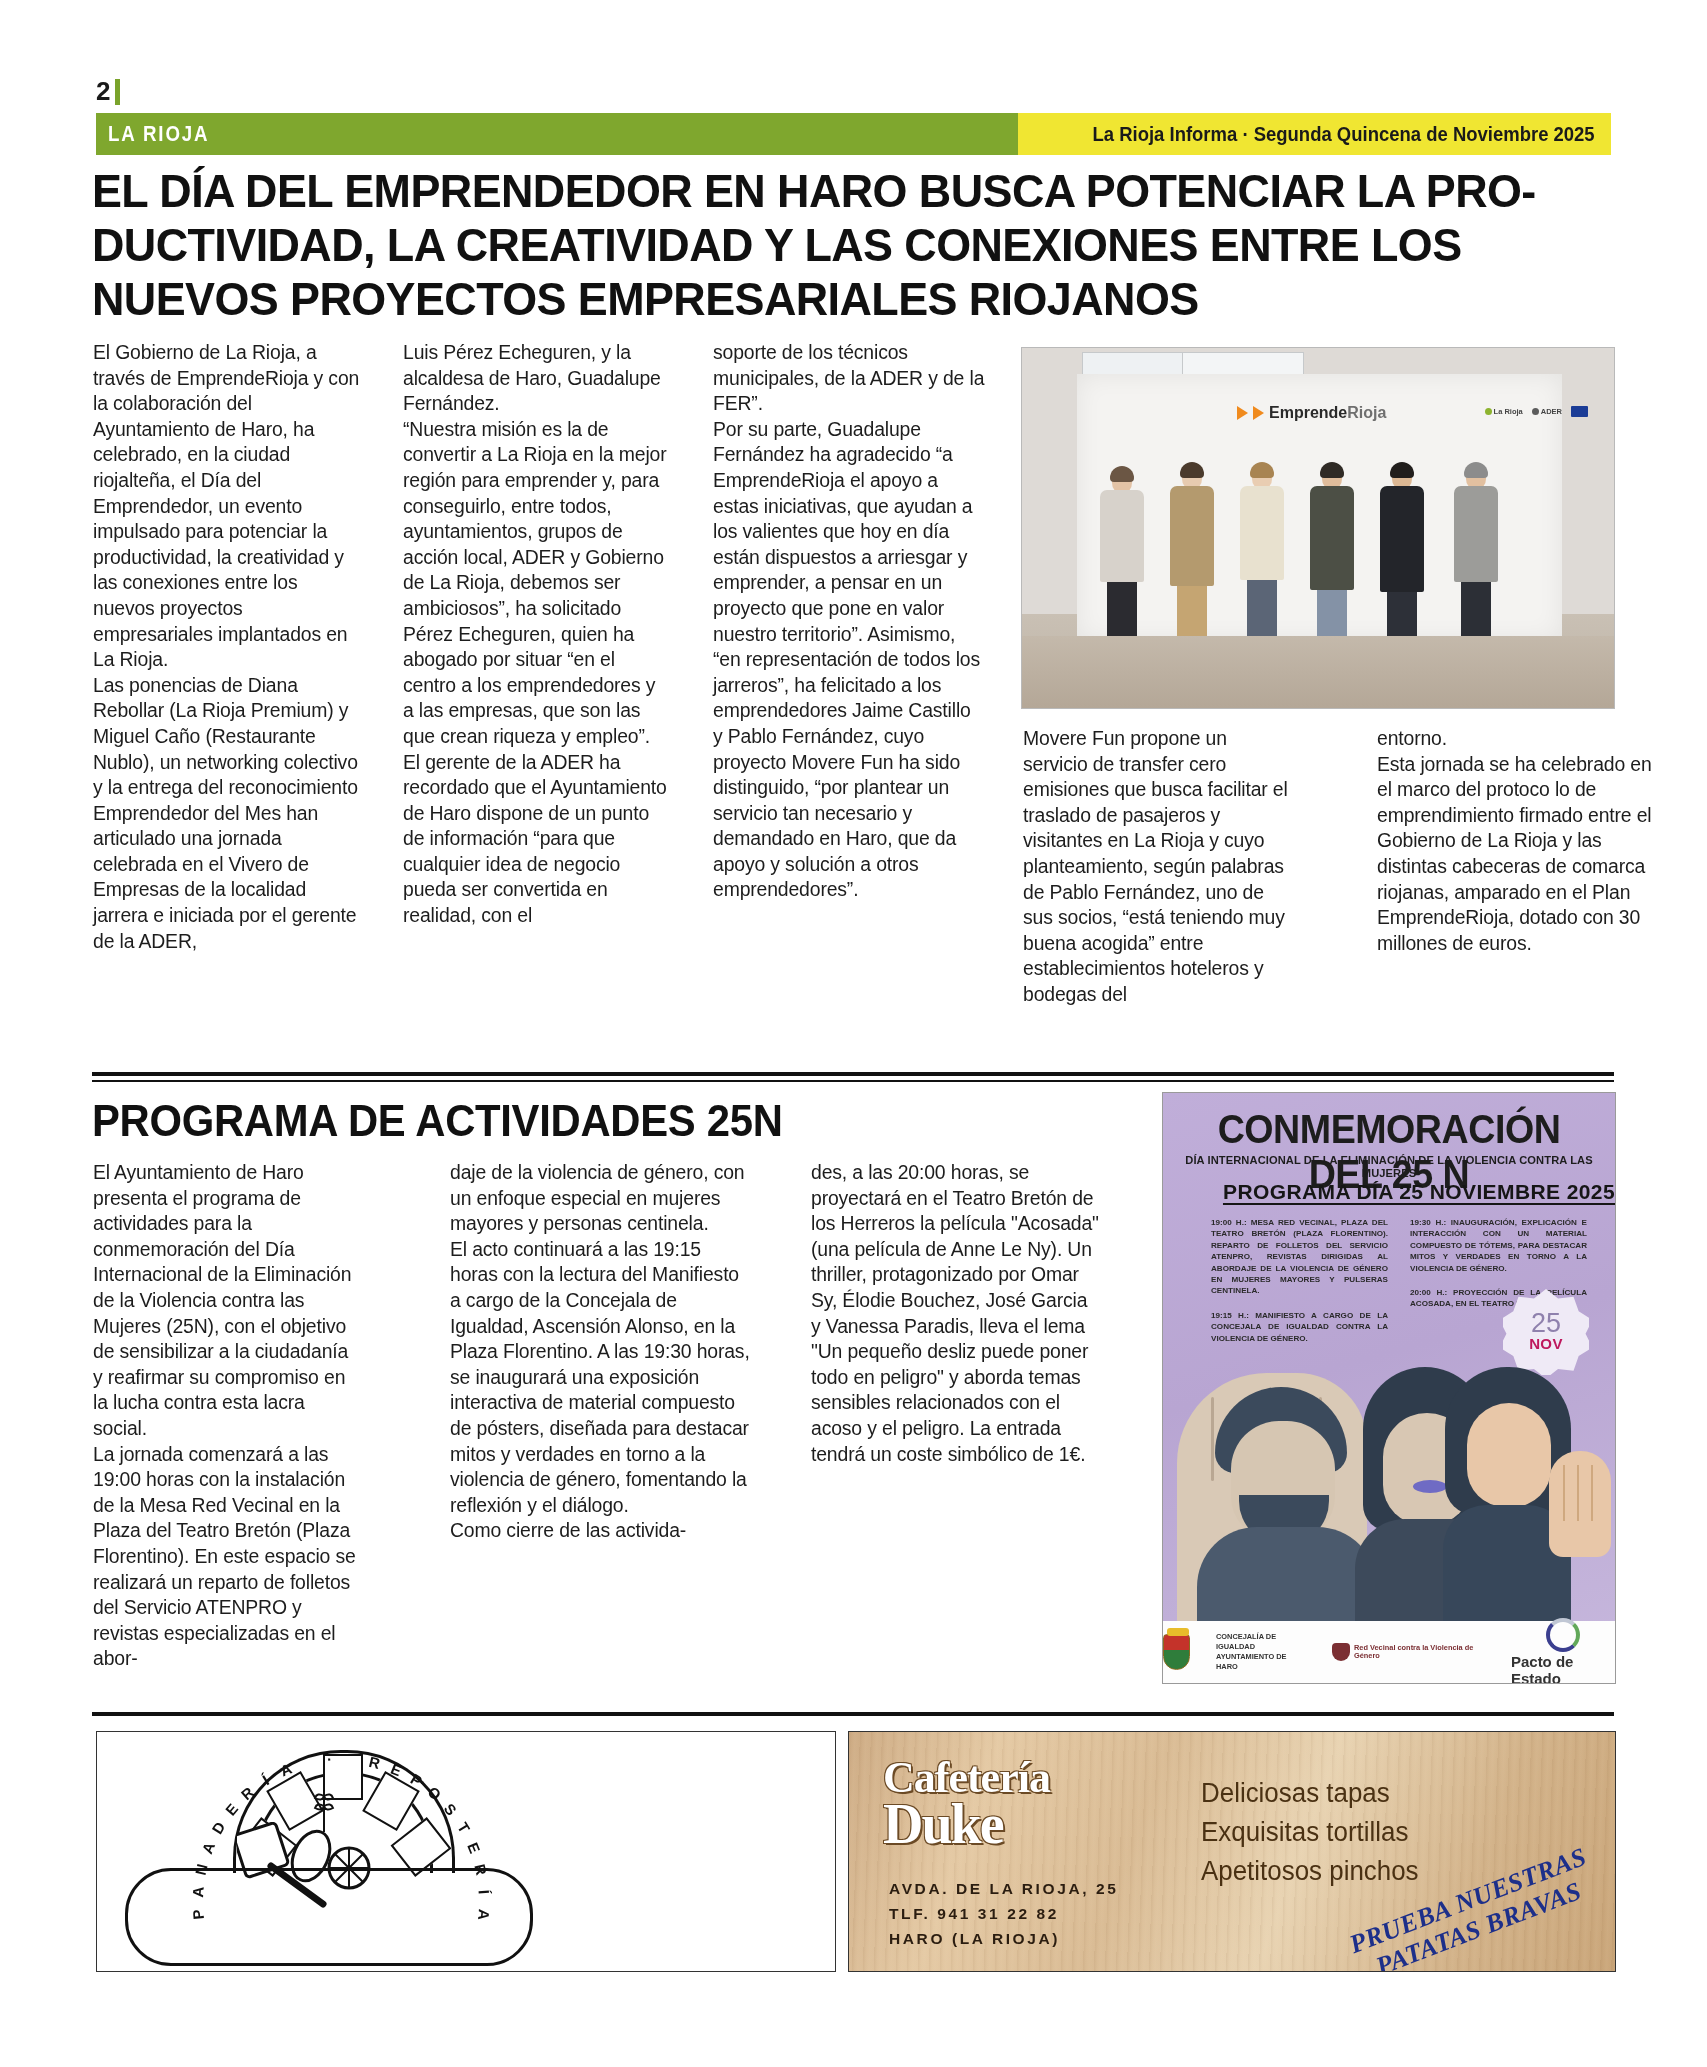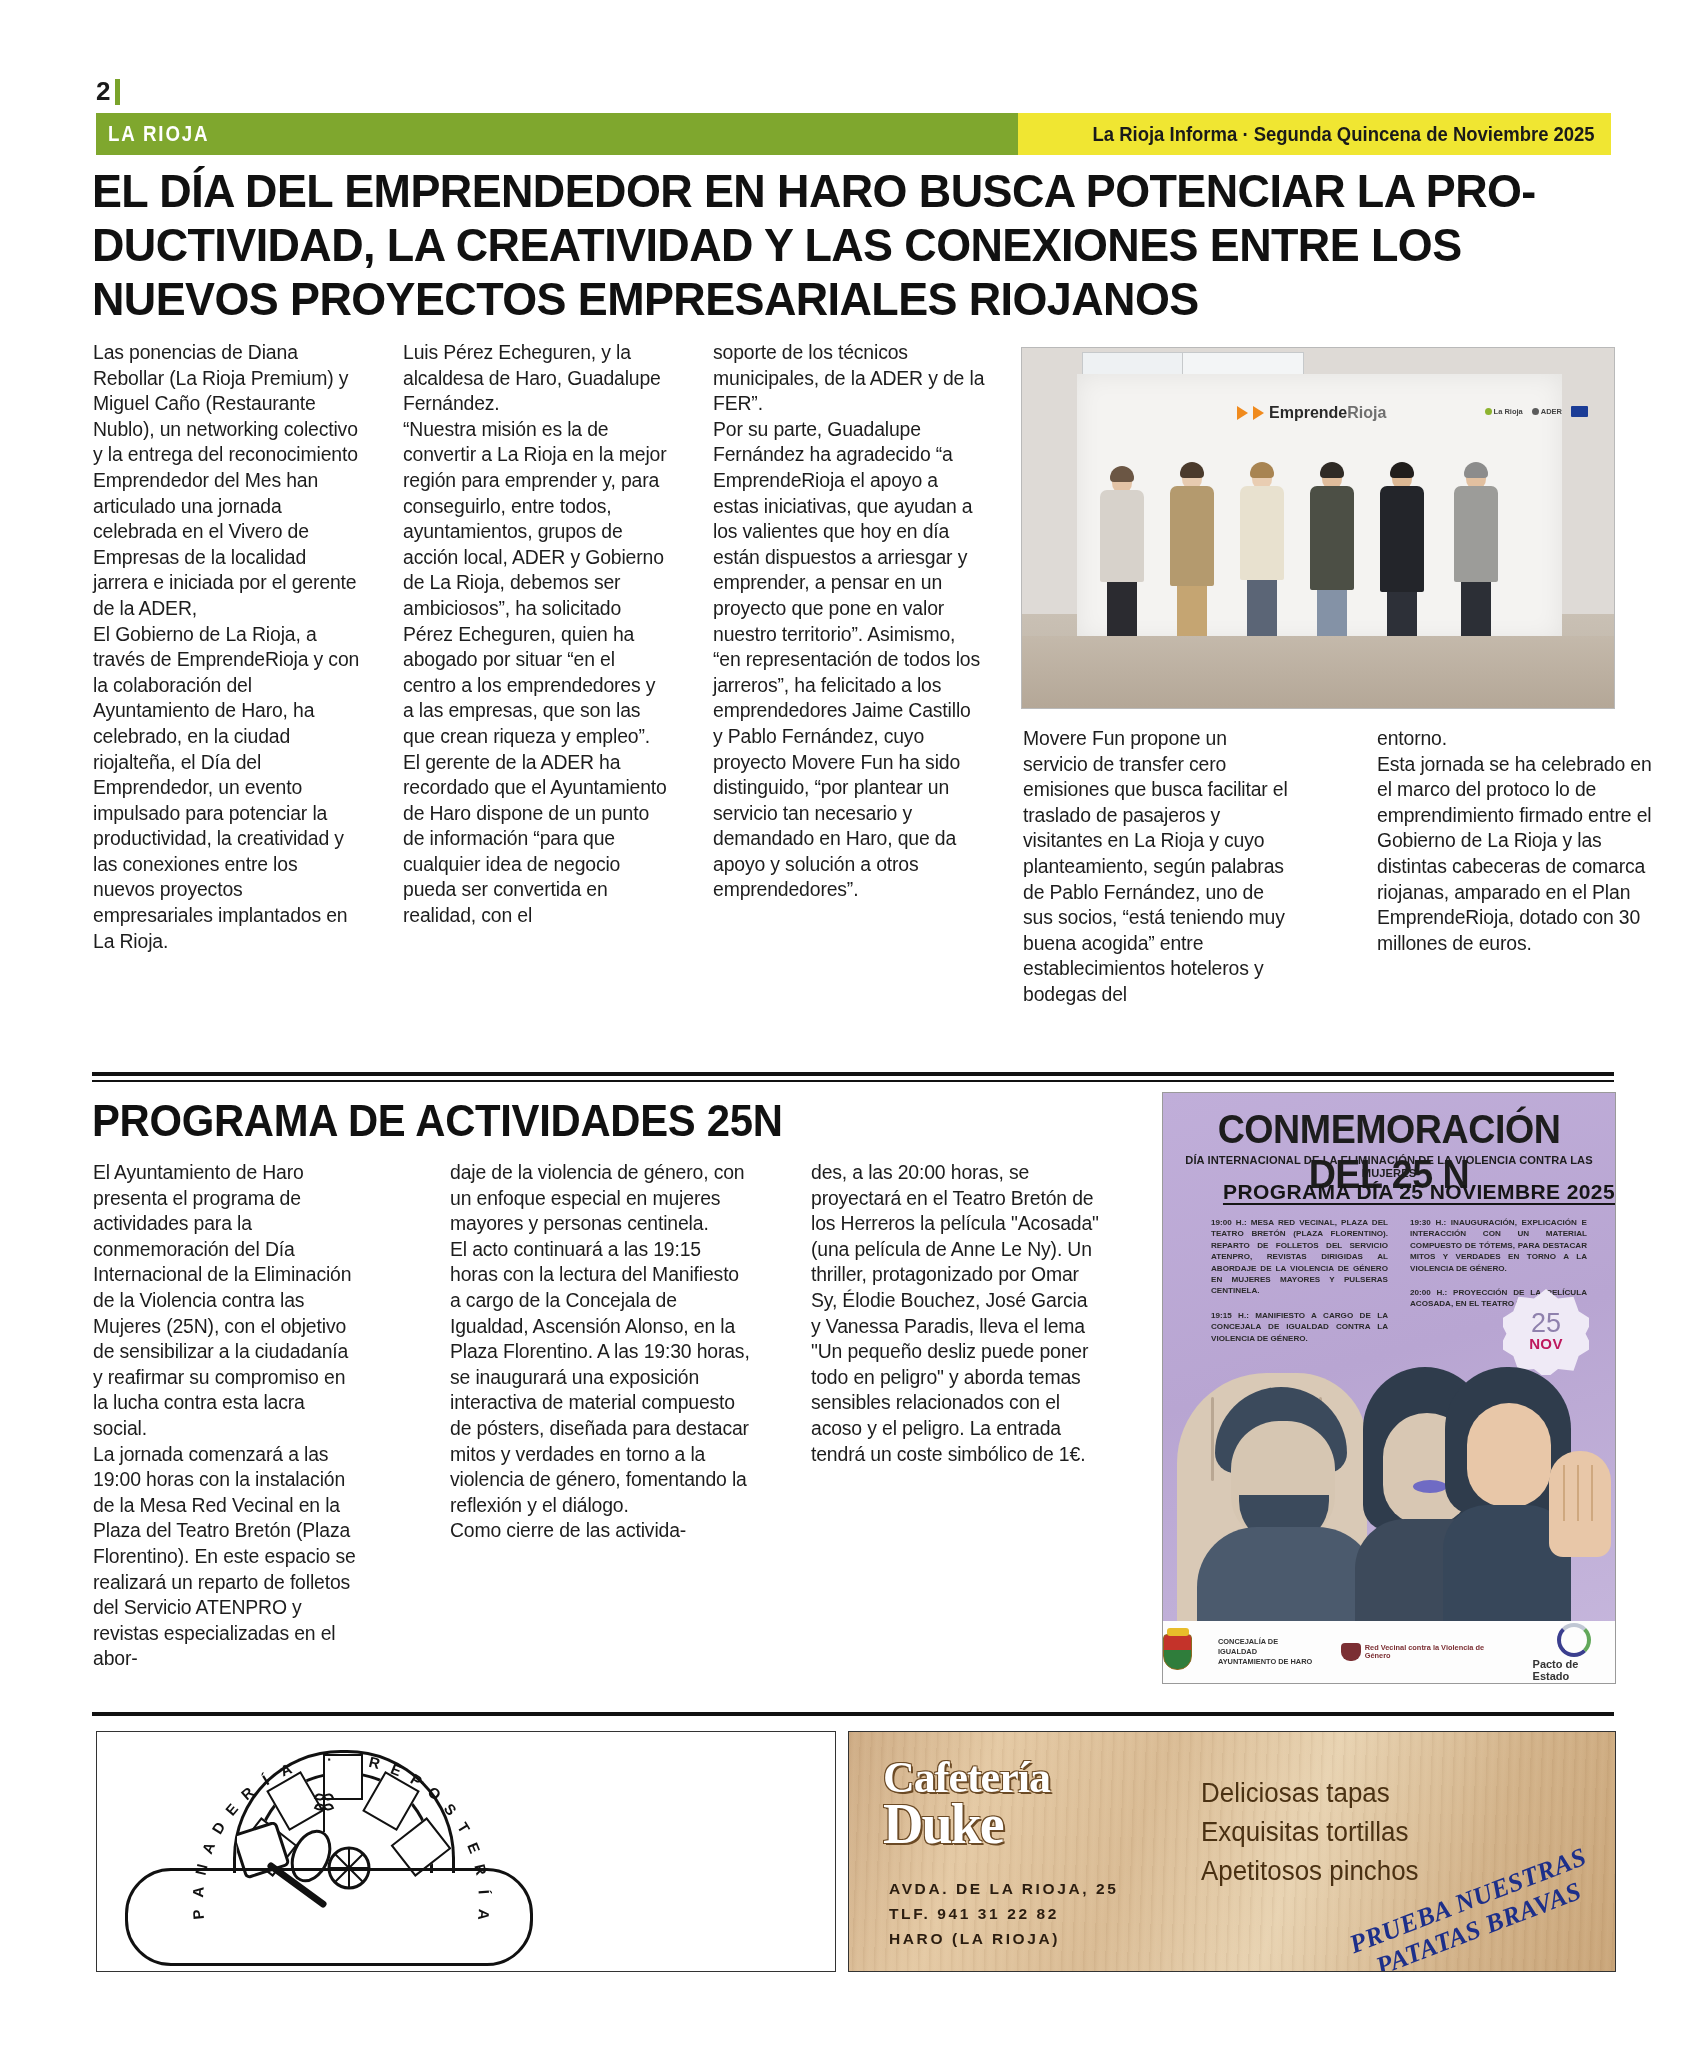--- a/index.html
+++ b/index.html
@@ -115,21 +115,21 @@
     display:flex;align-items:center;justify-content:center;gap:26px;}
   .crest{width:28px;height:34px;background:linear-gradient(#c4332a 0%,#c4332a 45%,#2f7d3b 45%,#2f7d3b 100%);
     border-radius:4px 4px 14px 14px;border:1px solid #8c6a1f;position:relative;}
   .crest:after{content:"";position:absolute;top:-7px;left:3px;width:22px;height:8px;background:#e8bc2a;border-radius:3px;}
   .ft-txt{font-size:7.4px;font-weight:700;color:#333;line-height:10px;}
   .rv{display:flex;align-items:center;gap:4px;}
   .rv .shield{width:20px;height:18px;background:#7b2f33;border-radius:4px 4px 9px 9px;}
   .rv .rvtxt{font-size:7.4px;font-weight:700;color:#7b2f33;line-height:8.4px;}
   .pe{display:flex;flex-direction:column;align-items:center;}
   .pe .ring{width:26px;height:26px;border-radius:50%;border:4px solid #3b3f8f;border-right-color:#62a85a;border-top-color:#c0c7d4;}
-  .pe .petxt{font-size:11px;font-weight:600;color:#333;margin-top:1px;}
+  .pe .petxt{font-size:15px;font-weight:600;color:#333;margin-top:1px;}
 
   
   .ad1{position:absolute;left:96px;top:1731px;width:738px;height:239px;border:1.5px solid #333;background:#fff;}
   .ad1 .logo{position:absolute;left:18px;top:14px;width:430px;height:212px;}
   .arch{position:absolute;left:118px;top:4px;width:216px;height:120px;border:3px solid #111;
     border-bottom:none;border-radius:108px 108px 0 0;}
   .arch-in{position:absolute;left:140px;top:26px;width:172px;height:98px;border:3px solid #111;
     border-bottom:none;border-radius:86px 86px 0 0;}
   .arcword{position:absolute;left:118px;top:20px;width:216px;height:120px;}
   .arcword span{position:absolute;left:50%;top:50%;font-size:15px;font-weight:700;color:#111;
@@ -179,22 +179,22 @@
   </div>
 
   <div class="headline">
     <div>EL DÍA DEL EMPRENDEDOR EN HARO BUSCA POTENCIAR LA PRO-</div>
     <div>DUCTIVIDAD, LA CREATIVIDAD Y LAS CONEXIONES ENTRE LOS</div>
     <div>NUEVOS PROYECTOS EMPRESARIALES RIOJANOS</div>
   </div>
 
   <div class="a1">
     <div class="col c1">
+        <p>El Gobierno de La Rioja, a través de EmprendeRioja y con la colaboración del Ayuntamiento de Haro, ha celebrado, en la ciudad riojalteña, el Día del Emprendedor, un evento impulsado para potenciar la productividad, la creatividad y las conexiones entre los nuevos proyectos empresariales implantados en La Rioja.</p>
         <p> Las ponencias de Diana Rebollar (La Rioja Premium) y Miguel Caño (Restaurante Nublo), un networking colectivo y la entrega del reconocimiento Emprendedor del Mes han articulado una jornada celebrada en el Vivero de Empresas de la localidad jarrera e iniciada por el gerente de la ADER,</p>
-        <p>El Gobierno de La Rioja, a través de EmprendeRioja y con la colaboración del Ayuntamiento de Haro, ha celebrado, en la ciudad riojalteña, el Día del Emprendedor, un evento impulsado para potenciar la productividad, la creatividad y las conexiones entre los nuevos proyectos empresariales implantados en La Rioja.</p>
       </div>
     <div class="col c2">
         <p>Luis Pérez Echeguren, y la alcaldesa de Haro, Guadalupe Fernández.</p>
         <p> “Nuestra misión es la de convertir a La Rioja en la mejor región para emprender y, para conseguirlo, entre todos, ayuntamientos, grupos de acción local, ADER y Gobierno de La Rioja, debemos ser ambiciosos”, ha solicitado Pérez Echeguren, quien ha abogado por situar “en el centro a los emprendedores y a las empresas, que son las que crean riqueza y empleo”. El gerente de la ADER ha recordado que el Ayuntamiento de Haro dispone de un punto de información “para que cualquier idea de negocio pueda ser convertida en realidad, con el</p>
       </div>
     <div class="col c3">
         <p>soporte de los técnicos municipales, de la ADER y de la FER”.</p>
         <p> Por su parte, Guadalupe Fernández ha agradecido “a EmprendeRioja el apoyo a estas iniciativas, que ayudan a los valientes que hoy en día están dispuestos a arriesgar y emprender, a pensar en un proyecto que pone en valor nuestro territorio”. Asimismo, “en representación de todos los jarreros”, ha felicitado a los emprendedores Jaime Castillo y Pablo Fernández, cuyo proyecto Movere Fun ha sido distinguido, “por plantear un servicio tan necesario y demandado en Haro, que da apoyo y solución a otros emprendedores”.</p>
       </div>
     <div class="col c4">

